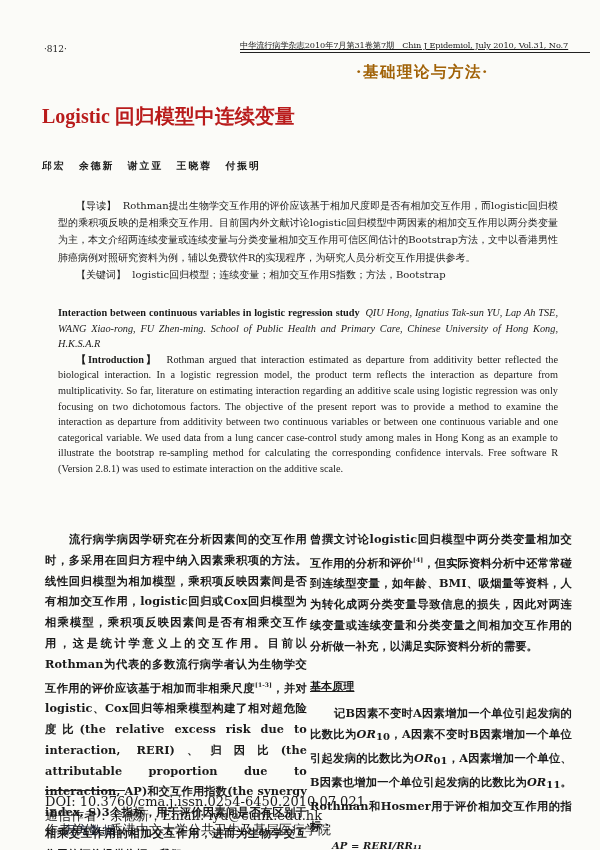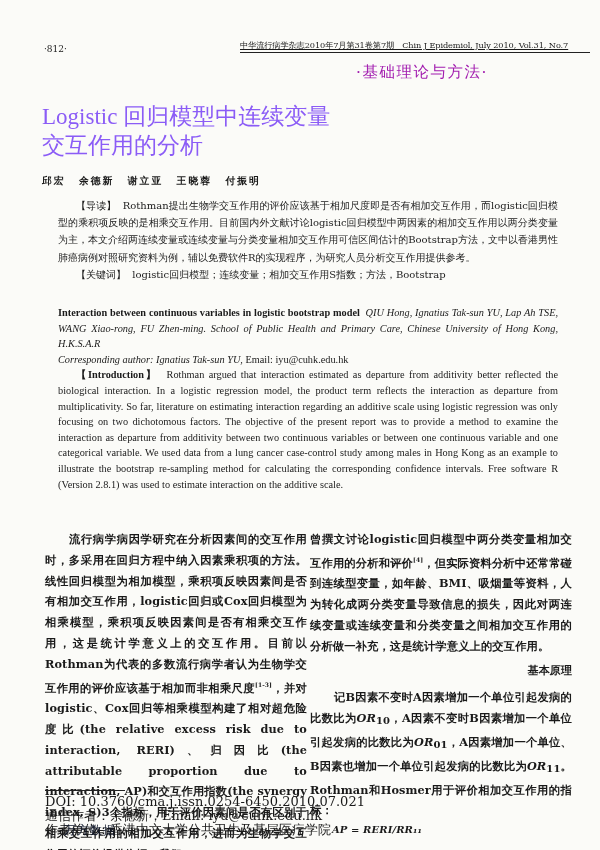--- a/index.html
+++ b/index.html
@@ -3,71 +3,69 @@
 <meta charset="utf-8">
 <style>
   html, body { margin:0; padding:0; }
   body {
     width:600px; height:850px; background:#fbfbf8; position:relative; overflow:hidden;
     font-family:"DejaVu Serif","Liberation Serif",serif; color:#1a1a1a;
   }
   .abs { position:absolute; }
   .pageno { left:44px; top:44px; font-size:9px; }
   .runhead { left:240px; top:40px; width:350px; font-size:8.2px; border-bottom:0.8px solid #222; padding-bottom:1px; white-space:nowrap; letter-spacing:-0.1px;text-decoration:underline; }
-  .section { left:356px; top:62px; font-size:15.5px; letter-spacing:1.5px; font-weight:normal; color:#a21caf; }
-  .title { left:42px; top:102px; font-family:"Liberation Serif",serif; font-size:23px; line-height:29px; color:#8b5cf6; }
-  .authors { left:42px; top:175px; font-size:9.8px; font-weight:bold; letter-spacing:2px; word-spacing:8px; }
+  .section { left:356px; top:62px; font-size:15.5px; letter-spacing:1.5px; font-weight:bold; color:#a16207; }
+  .title { left:42px; top:102px; font-family:"Liberation Serif",serif; font-size:20px; line-height:29px; color:#b91c1c;font-weight:bold; }
+  .authors { left:42px; top:160px; font-size:9.8px; font-weight:bold; letter-spacing:2px; word-spacing:8px; }
   .abstract-cn { left:58px; top:197px; width:500px; font-size:10px; line-height:17.2px; font-weight:normal; text-align:justify; }
   .abstract-cn .p { text-indent:18px; }
   .abstract-en { left:58px; top:305px; width:500px; font-family:"Liberation Serif",serif; font-size:10.3px; line-height:15.6px; text-align:justify; }
   .abstract-en .p { text-indent:18px; }
   .b { font-weight:bold; }
   .i { font-style:italic; }
   .col { top:529px; width:262px; font-size:11.3px; line-height:20.8px; text-align:justify; font-weight:bold; letter-spacing:0.1px; }
   .col .indent { text-indent:24px; }
   .col-left { left:45px; }
   .col-right { left:310px; }
-  .subhead { text-align:right; font-size:11px; margin:4px 0 6px 0; }
+  .subhead { text-align:left; font-size:11px; margin:20px 0 6px 0;text-decoration:underline; }
   .eq { padding-left:22px; font-size:10px; line-height:17px; font-style:italic; }
   sub { font-size:10px; vertical-align:-2px; }
   sup { font-size:6px; }
   .divider { left:45px; top:790px; width:80px; height:0; border-top:1px solid #222; }
   .footnotes { left:45px; top:795px; font-size:13px; line-height:14px; font-weight:normal; }
   .watermark { left:64px; top:822px; font-size:12px; color:#0f172a; letter-spacing:1px; }
 </style>
 </head>
 <body>
 
 <div class="abs pageno">·812·</div>
 <div class="abs runhead">中华流行病学杂志2010年7月第31卷第7期　Chin J Epidemiol, July 2010, Vol.31, No.7</div>
 <div class="abs section">·基础理论与方法·</div>
 
 <div class="abs title">
   <div>Logistic 回归模型中连续变量</div>
-  <div>交互作用的分析</div>
 </div>
 <div class="abs authors">邱宏 余德新 谢立亚 王晓蓉 付振明</div>
 
 <div class="abs abstract-cn">
   <div class="p"><span>【导读】</span>&nbsp;&nbsp;<span>Rothman提出生物学交互作用的评价应该基于相加尺度即是否有相加交互作用，而logistic回归模型的乘积项反映的是相乘交互作用。目前国内外文献讨论logistic回归模型中两因素的相加交互作用以两分类变量为主，本文介绍两连续变量或连续变量与分类变量相加交互作用可信区间估计的Bootstrap方法，文中以香港男性肺癌病例对照研究资料为例，辅以免费软件R的实现程序，为研究人员分析交互作用提供参考。</span></div>
   <div class="p"><span>【关键词】</span>&nbsp;&nbsp;<span>logistic回归模型；连续变量；相加交互作用S指数；方法，Bootstrap</span></div>
 </div>
 
 <div class="abs abstract-en">
-  <div><span class="b">Interaction between continuous variables in logistic bootstrap model</span>&nbsp;&nbsp;<span class="i">QIU Hong, Ignatius Tak-sun YU, Lap Ah TSE, WANG Xiao-rong, FU Zhen-ming. School of Public Health and Primary Care, Chinese University of Hong Kong, H.K.S.A.R</span></div>
-  <div><span class="i">Corresponding author:</span> <span class="i">Ignatius Tak-sun YU,</span> <span>Email: iyu@cuhk.edu.hk</span></div>
+  <div><span class="b">Interaction between continuous variables in logistic regression study</span>&nbsp;&nbsp;<span class="i">QIU Hong, Ignatius Tak-sun YU, Lap Ah TSE, WANG Xiao-rong, FU Zhen-ming. School of Public Health and Primary Care, Chinese University of Hong Kong, H.K.S.A.R</span></div>
   <div class="p"><span class="b">【Introduction】</span>&nbsp;&nbsp;<span>Rothman argued that interaction estimated as departure from additivity better reflected the biological interaction. In a logistic regression model, the product term reflects the interaction as departure from multiplicativity. So far, literature on estimating interaction regarding an additive scale using logistic regression was only focusing on two dichotomous factors. The objective of the present report was to provide a method to examine the interaction as departure from additivity between two continuous variables or between one continuous variable and one categorical variable. We used data from a lung cancer case-control study among males in Hong Kong as an example to illustrate the bootstrap re-sampling method for calculating the corresponding confidence intervals. Free software R (Version 2.8.1) was used to estimate interaction on the additive scale.</span></div>
 </div>
 
 <div class="abs col col-left">
   <div class="indent"><span>流行病学病因学研究在分析因素间的交互作用时，多采用在回归方程中纳入因素乘积项的方法。线性回归模型为相加模型，乘积项反映因素间是否有相加交互作用，logistic回归或Cox回归模型为相乘模型，乘积项反映因素间是否有相乘交互作用，这是统计学意义上的交互作用。目前以Rothman为代表的多数流行病学者认为生物学交互作用的评价应该基于相加而非相乘尺度</span><sup>[1-3]</sup><span>，并对logistic、Cox回归等相乘模型构建了相对超危险度比(the relative excess risk due to interaction, RERI)、归因比(the attributable proportion due to interaction, AP)和交互作用指数(the synergy index, S)3个指标，用于评价因素间是否有区别于相乘交互作用的相加交互作用，进而为生物学交互作用的评价提供依据。我们</span></div>
 </div>
 
 <div class="abs col col-right">
-  <div><span>曾撰文讨论logistic回归模型中两分类变量相加交互作用的分析和评价</span><sup>[4]</sup><span>，但实际资料分析中还常常碰到连续型变量，如年龄、BMI、吸烟量等资料，人为转化成两分类变量导致信息的损失，因此对两连续变量或连续变量和分类变量之间相加交互作用的分析做一补充，这是统计学意义上的交互作用。</span></div>
+  <div><span>曾撰文讨论logistic回归模型中两分类变量相加交互作用的分析和评价</span><sup>[4]</sup><span>，但实际资料分析中还常常碰到连续型变量，如年龄、BMI、吸烟量等资料，人为转化成两分类变量导致信息的损失，因此对两连续变量或连续变量和分类变量之间相加交互作用的分析做一补充，以满足实际资料分析的需要。</span></div>
   <div class="subhead">基本原理</div>
   <div class="indent">
     <span>记B因素不变时A因素增加一个单位引起发病的比数比为</span><i>OR</i><sub>10</sub><span>，A因素不变时B因素增加一个单位引起发病的比数比为</span><i>OR</i><sub>01</sub><span>，A因素增加一个单位、B因素也增加一个单位引起发病的比数比为</span><i>OR</i><sub>11</sub><span>。Rothman和Hosmer用于评价相加交互作用的指标：</span>
   </div>
   <div class="eq">AP = RERI/RR₁₁</div>
 
 </div>
 
 <div class="abs divider"></div>
 <div class="abs footnotes">

